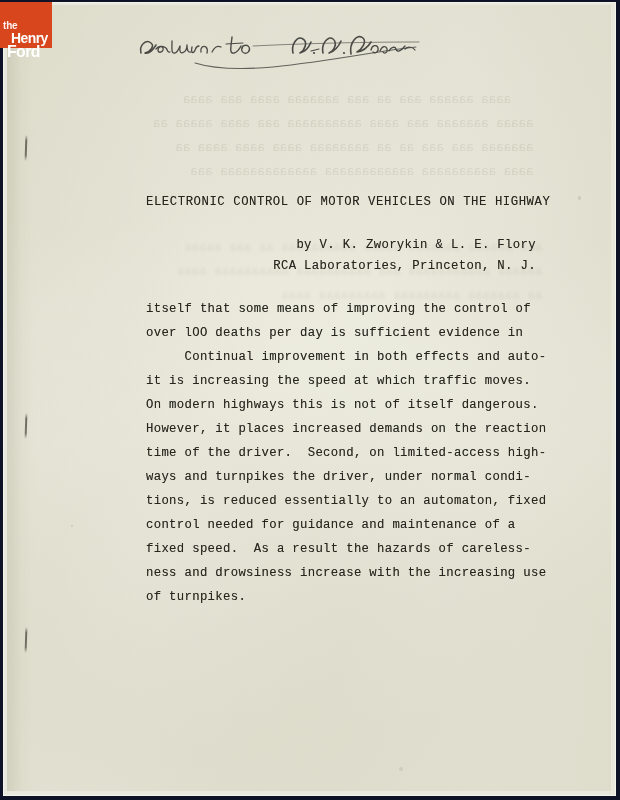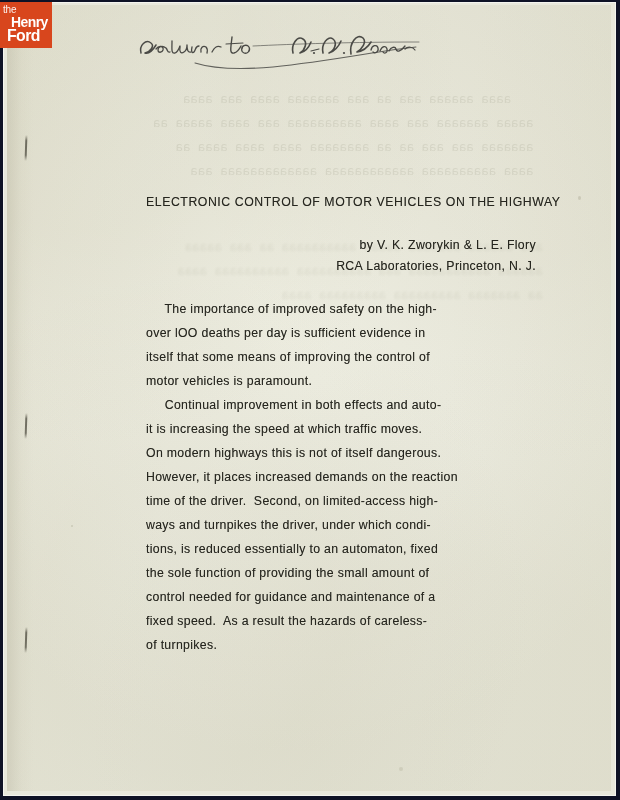--- a/index.html
+++ b/index.html
@@ -78,25 +78,26 @@
     background: #d8461d;
     color: #ffffff;
     z-index: 40;
     padding: 3px 0 0 7px;
     box-sizing: border-box;
     line-height: 1;
     user-select: none;
   }
   #logo .lg-the {
     font-size: 10px;
-    font-weight: 400;
+    font-weight: 700;
     letter-spacing: -.2px;
     opacity: .93;
     display: block;
     margin-bottom: -1px;
+    margin-top: 16px;
   }
   #logo .lg-henry {
     font-size: 15px;
     font-weight: 700;
     letter-spacing: -.6px;
     display: block;
     margin-left: 8px;
     margin-bottom: -2px;
     transform: scaleX(.93);
     transform-origin: left center;
@@ -176,21 +177,21 @@
     border-radius: 50%;
     z-index: 18;
     pointer-events: none;
   }
 
   
   #typescript {
     position: absolute;
     left: 0; top: 0; right: 0; bottom: 0;
     z-index: 25;
-    font-family: Liberation Sans, sans-serif;
+    font-family: Liberation Mono, monospace;
     color: #23231d;
     padding-left: 24px;
   }
 
   #doc-title {
     position: absolute;
     left: 139px;
     top: 190px;
     font-size: 12.3px;
     letter-spacing: .55px;
@@ -299,34 +300,32 @@
     <div id="typescript">
 
       <div id="doc-title">ELECTRONIC CONTROL OF MOTOR VEHICLES ON THE HIGHWAY</div>
 
       <div id="byline">
         <div class="byline-line">by V. K. Zworykin &amp; L. E. Flory</div>
         <div class="byline-line">RCA Laboratories, Princeton, N. J.</div>
       </div>
 
       <div id="body-text">
-        <div class="doc-line">     The importance of improved safety on the high-</div>
+        <div class="doc-line">itself that some means of improving the control of</div>
         <div class="doc-line">over lOO deaths per day is sufficient evidence in</div>
-        <div class="doc-line">itself that some means of improving the control of</div>
-        <div class="doc-line">motor vehicles is paramount.</div>
         <div class="doc-line">     Continual improvement in both effects and auto-</div>
         <div class="doc-line">it is increasing the speed at which traffic moves.</div>
         <div class="doc-line">On modern highways this is not of itself dangerous.</div>
         <div class="doc-line">However, it places increased demands on the reaction</div>
         <div class="doc-line">time of the driver.  Second, on limited-access high-</div>
-        <div class="doc-line">ways and turnpikes the driver, under which condi-</div>
+        <div class="doc-line">ways and turnpikes the driver, under normal condi-</div>
         <div class="doc-line">tions, is reduced essentially to an automaton, fixed</div>
-        <div class="doc-line">the sole function of providing the small amount of</div>
         <div class="doc-line">control needed for guidance and maintenance of a</div>
         <div class="doc-line">fixed speed.  As a result the hazards of careless-</div>
+        <div class="doc-line">ness and drowsiness increase with the increasing use</div>
         <div class="doc-line">of turnpikes.</div>
       </div>
 
     </div>
   </div>
 
   <div id="logo">
     <span class="lg-the">the</span>
     <span class="lg-henry">Henry</span>
     <span class="lg-ford">Ford</span>

